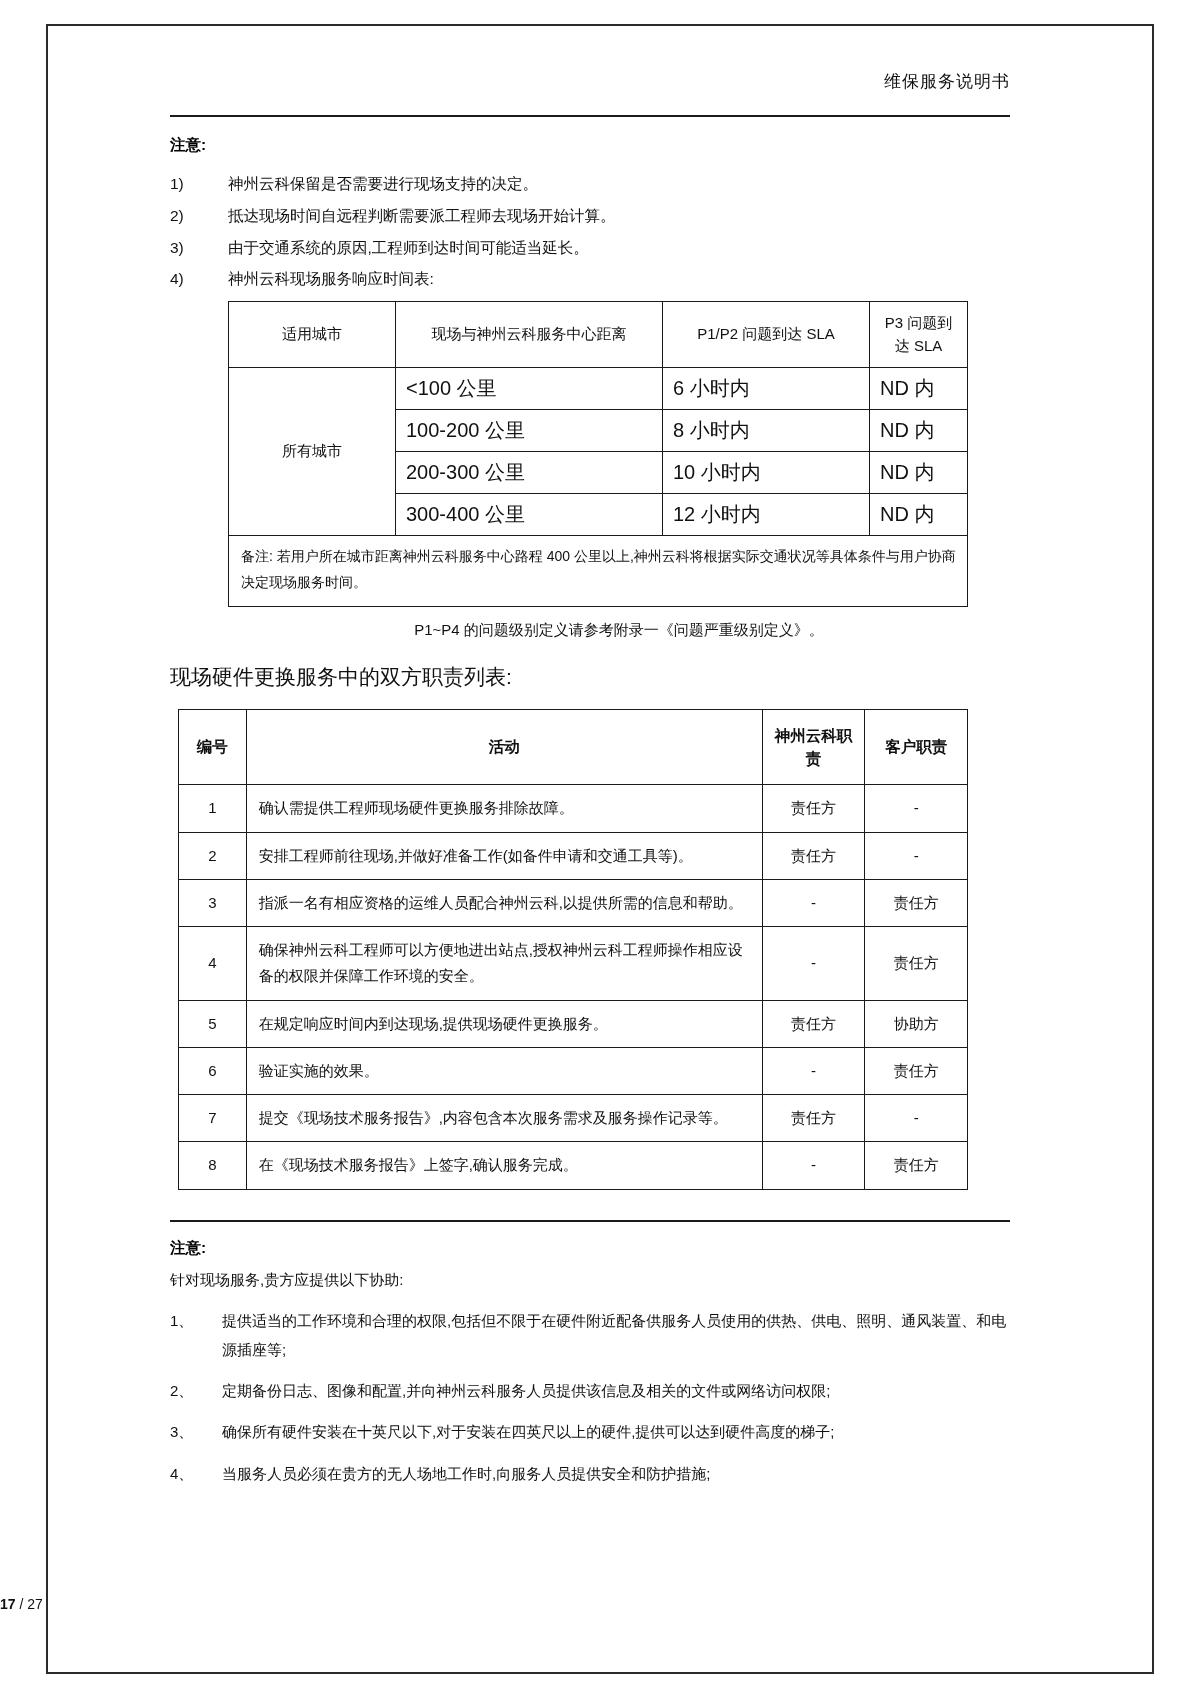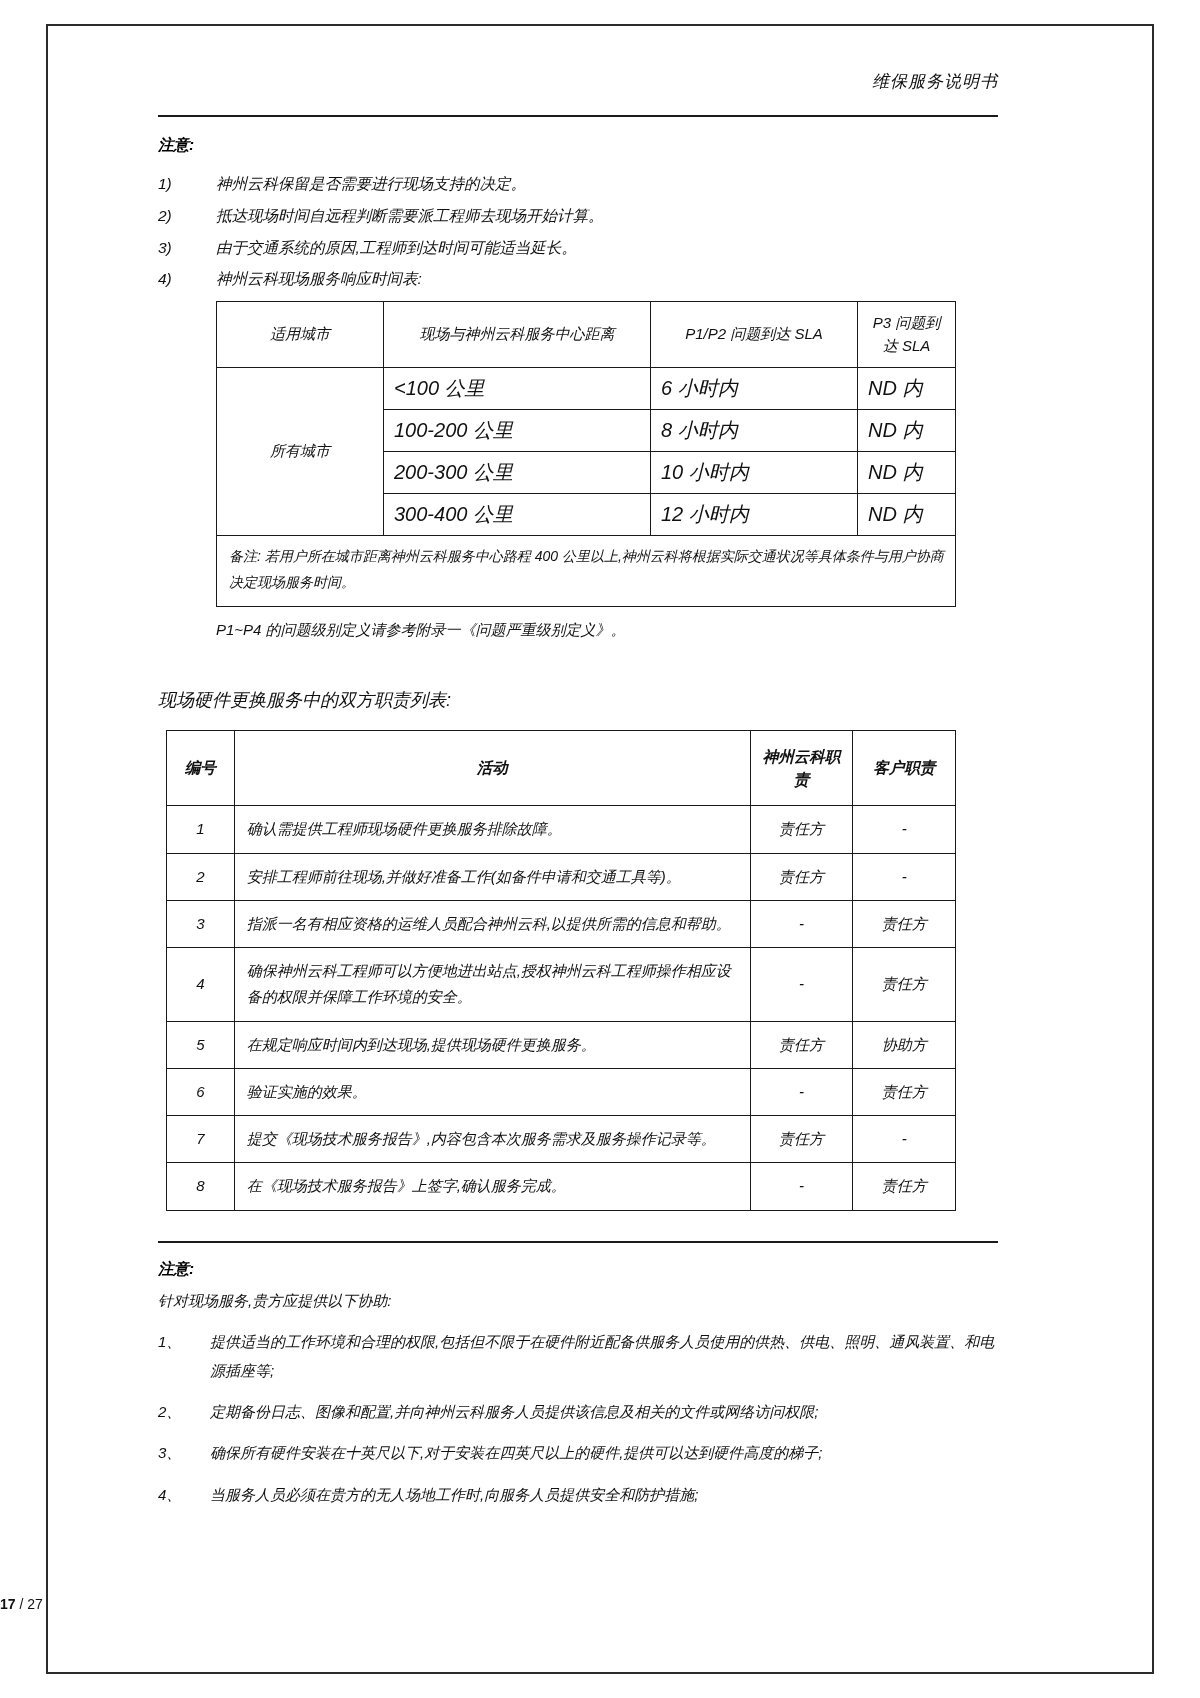--- a/index.html
+++ b/index.html
@@ -22,24 +22,23 @@
     position: absolute;
     left: 46px;
     top: 24px;
     width: 1108px;
     height: 1650px;
     border: 2px solid #2b2b2b;
     box-sizing: border-box;
   }
   .content {
     position: absolute;
-    left: 158px;
+    left: 170px;
     top: 70px;
     width: 840px;
-    font-style: italic;
   }
   .header-title {
     text-align: right;
     font-size: 17px;
     color: #111;
     letter-spacing: 1px;
     margin-bottom: 22px;
   }
   .hr-thick {
     border-top: 2px solid #1a1a1a;
@@ -102,25 +101,26 @@
     font-size: 14px;
     line-height: 1.85;
     padding: 8px 9px 10px 12px;
     color: #111;
   }
   .p-after-table {
     margin-left: 58px;
     margin-top: 14px;
     font-size: 15px;
     color: #111;
+    text-align: center;
   }
   .section-heading {
-    font-size: 18px;
-    color: #111;
-    margin-top: 48px;
+    font-size: 21px;
+    color: #111;
+    margin-top: 23px;
     margin-bottom: 18px;
   }
   
   .resp-table {
     width: 790px;
     margin-left: 8px;
   }
   .resp-table td, .resp-table th {
     border: 1.5px solid #1a1a1a;
     font-size: 15px;

